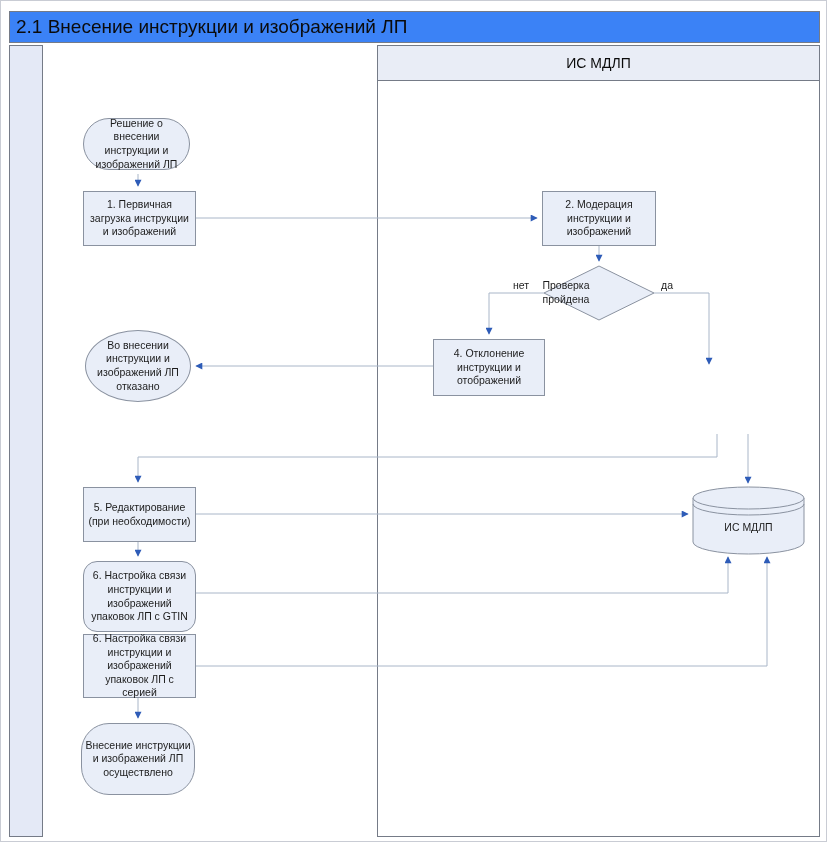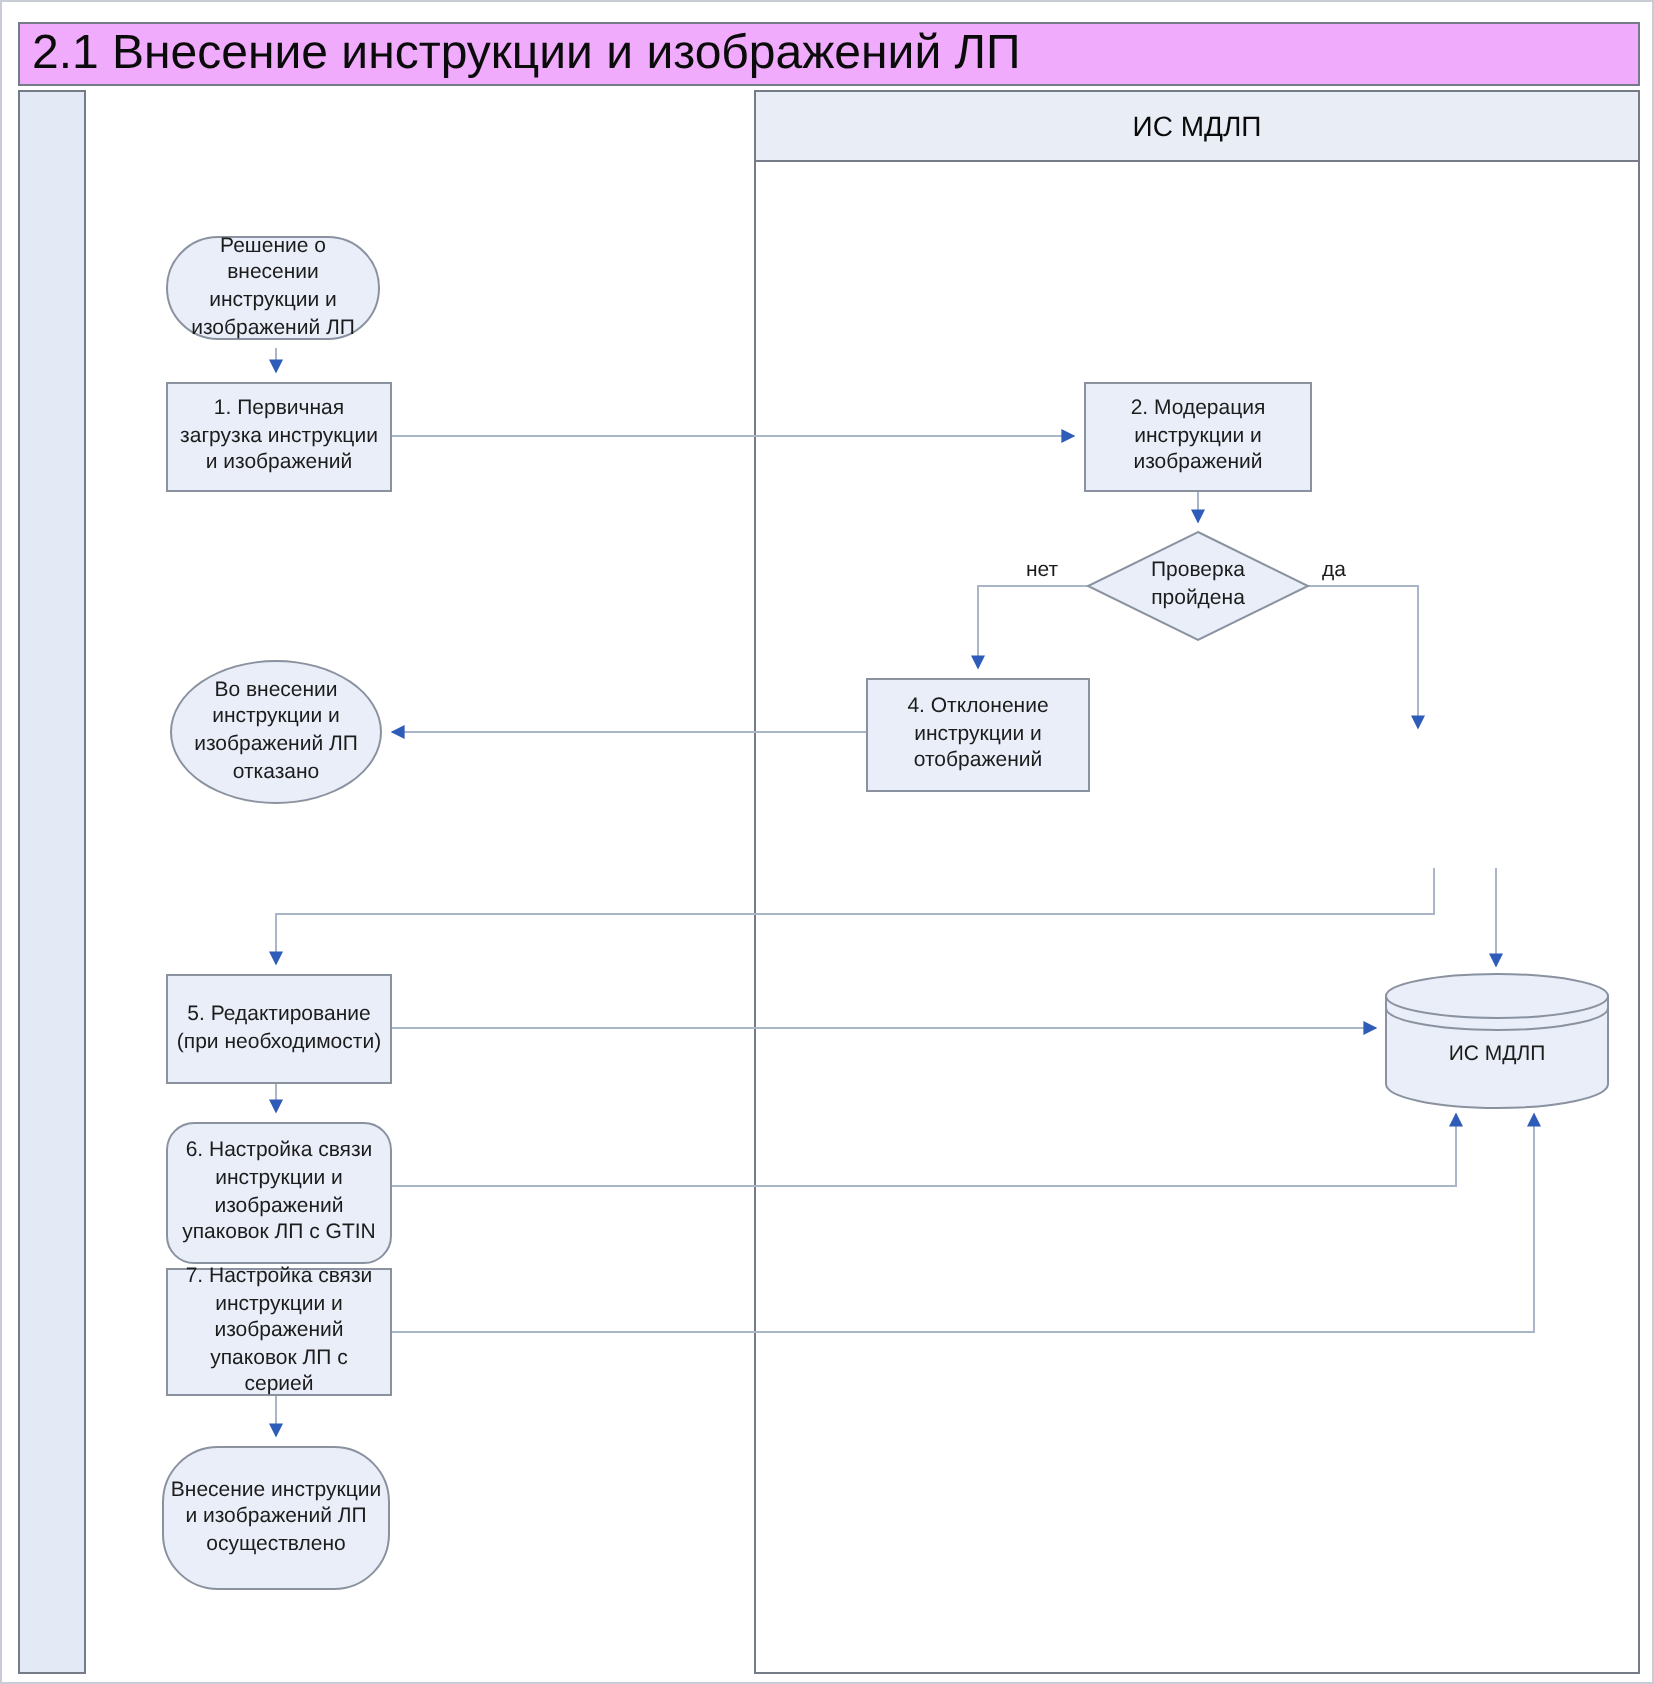--- a/index.html
+++ b/index.html
@@ -4,22 +4,22 @@
 <style>
   html,body{margin:0;padding:0;background:#ffffff;}
   #stage{
     position:relative;width:827px;height:842px;background:#ffffff;
     font-family:"Liberation Sans",sans-serif;color:#111111;overflow:hidden;
     border:1px solid #c9ccd4;box-sizing:border-box;
   }
   
   .titlebar{
     position:absolute;left:8px;top:10px;width:811px;height:32px;
-    background:#f0abfc;border:1px solid #757b87;box-sizing:border-box;
-    display:flex;align-items:center;padding-left:6px;font-size:24px;color:#0b0b0b;
+    background:#3b82f6;border:1px solid #757b87;box-sizing:border-box;
+    display:flex;align-items:center;padding-left:6px;font-size:19px;color:#0b0b0b;
   }
   .phase-strip{
     position:absolute;left:8px;top:44px;width:34px;height:792px;
     background:#e4e9f6;border:1px solid #757b87;box-sizing:border-box;
   }
   .lane{
     position:absolute;top:44px;height:792px;background:#ffffff;
     border:1px solid #757b87;box-sizing:border-box;
   }
   .lane-header{
@@ -90,34 +90,34 @@
       <path d="M692,503 A55.5,11 0 0 0 803,503" fill="none" stroke="#8a92a0"></path>
     </g>
   </svg>
 
   <div class="node terminator" style="left:82px;top:117px;width:107px;height:52px;">Решение о внесении инструкции и изображений ЛП</div>
 
   <div class="node" style="left:82px;top:190px;width:113px;height:55px;">1. Первичная загрузка инструкции и изображений</div>
 
   <div class="node" style="left:541px;top:190px;width:114px;height:55px;">2. Модерация инструкции и изображений</div>
 
-  <div class="freelabel" style="left:553px;top:274px;width:90px;height:36px;display:flex;align-items:center;justify-content:center;text-align:center;line-height:1.3;">Проверка пройдена</div>
+  <div class="freelabel" style="left:520px;top:274px;width:90px;height:36px;display:flex;align-items:center;justify-content:center;text-align:center;line-height:1.3;">Проверка пройдена</div>
 
   <div class="freelabel" style="left:505px;top:279px;width:30px;text-align:center;">нет</div>
 
   <div class="freelabel" style="left:660px;top:279px;width:26px;text-align:left;">да</div>
 
   <div class="node" style="left:432px;top:338px;width:112px;height:57px;">4. Отклонение инструкции и отображений</div>
 
   <div class="node ellipse" style="left:84px;top:329px;width:106px;height:72px;">Во внесении инструкции и изображений ЛП отказано</div>
 
 
   <div class="node" style="left:82px;top:486px;width:113px;height:55px;">5. Редактирование (при необходимости)</div>
 
   <div class="node" style="left:82px;top:560px;width:113px;height:71px;border-radius:14px;">6. Настройка связи инструкции и изображений упаковок ЛП с GTIN</div>
 
-  <div class="node" style="left:82px;top:633px;width:113px;height:64px;">7. Настройка связи инструкции и изображений упаковок ЛП с серией</div>
+  <div class="node" style="left:82px;top:633px;width:113px;height:64px;">6. Настройка связи инструкции и изображений упаковок ЛП с серией</div>
 
   <div class="freelabel" style="left:692px;top:521px;width:111px;text-align:center;">ИС МДЛП</div>
 
   <div class="node terminator" style="left:80px;top:722px;width:114px;height:72px;">Внесение инструкции и изображений ЛП осуществлено</div>
 
 </div>
 
 </body></html>

